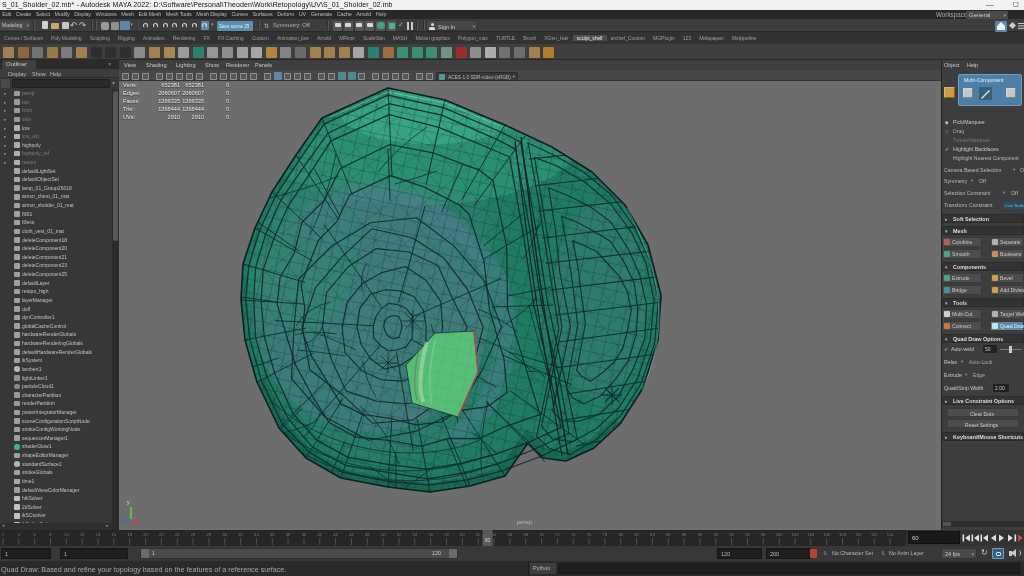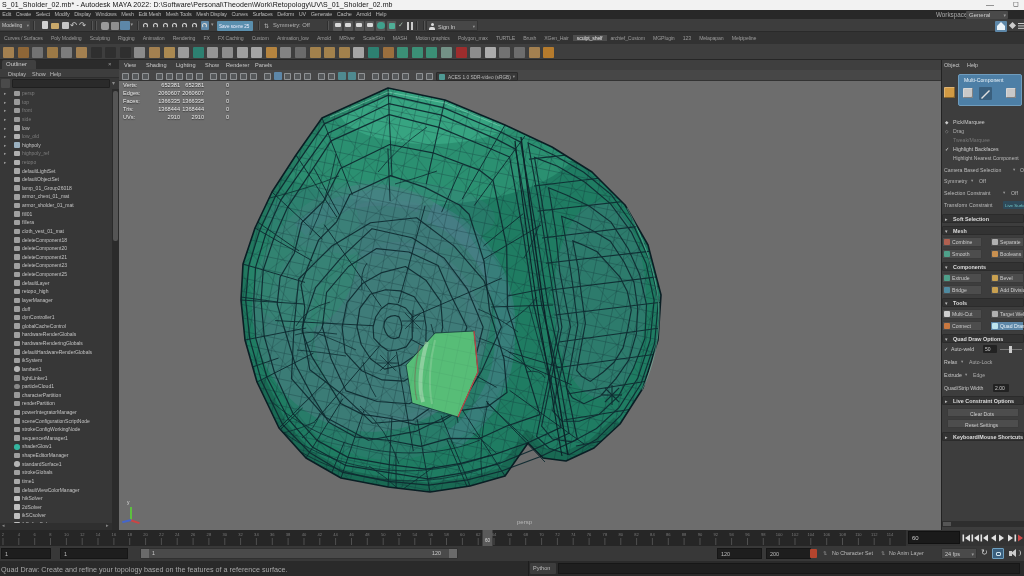--- a/index.html
+++ b/index.html
@@ -821,17 +821,17 @@
     <span style="position:absolute;right:2px;top:2px;font-size:5px;color:#999;">▾</span>
   </div>
 <div class="abs txt" style="left:981px;top:548px;font-size:8px;color:#ccc;">↻</div>
 <div class="abs" style="left:992px;top:548px;width:12px;height:11px;background:#3a5f7d;border:1px solid #6fa0c0;border-radius:1px;">
     <span style="position:absolute;left:2.5px;top:2.5px;width:5px;height:4px;border:1px solid #cfe4f0;border-radius:1px;"></span>
   </div>
 <div class="abs" style="left:1009px;top:550.5px;width:2.5px;height:5px;background:#ccc;"></div>
 <div class="abs" style="left:1011px;top:548.5px;width:0;height:0;border-top:4.5px solid transparent;border-bottom:4.5px solid transparent;border-right:5px solid #ccc;"></div>
 <div class="abs" style="left:1018px;top:550px;width:3px;height:6px;border-right:1.2px solid #bbb;border-radius:0 3px 3px 0;"></div>
 <div class="abs bottombar"></div>
-<div class="abs txt" style="left:1px;top:565px;font-size:7.2px;color:#a8a8a8;">Quad Draw: Create and refine your topology based on the features of a reference surface.</div>
+<div class="abs txt" style="left:1px;top:565px;font-size:7.2px;color:#a8a8a8;">Quad Draw: Based and refine your topology based on the features of a reference surface.</div>
 <div class="abs" style="left:528px;top:561px;width:1px;height:15px;background:#1d1d1d;"></div>
 <div class="abs" style="left:530px;top:563px;width:26px;height:11px;background:#3d3d3d;border-radius:1px;">
     <span style="position:absolute;left:3px;top:2px;font-size:5.6px;color:#bbb;">Python</span>
   </div>
 <div class="abs" style="left:558px;top:563px;width:462px;height:11px;background:#1f1f1f;border:1px solid #171717;"></div>
 </body></html>

